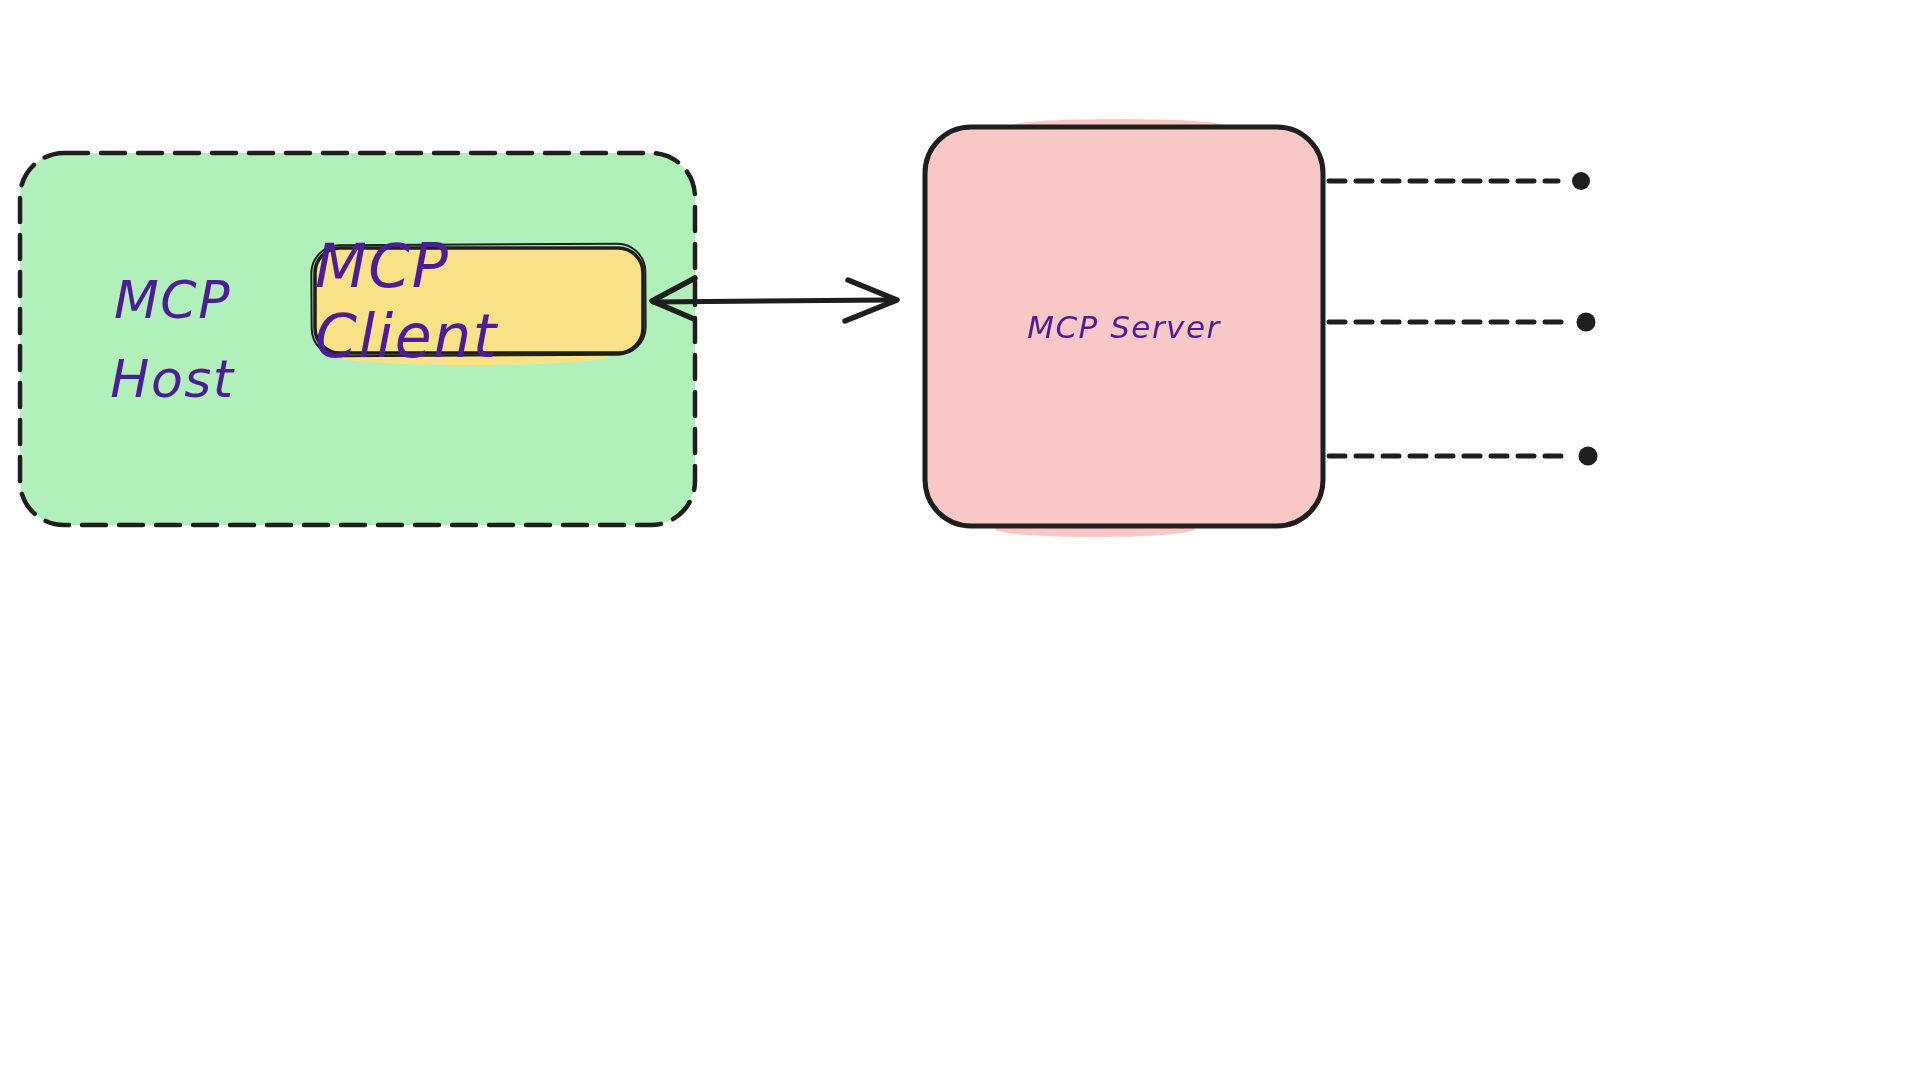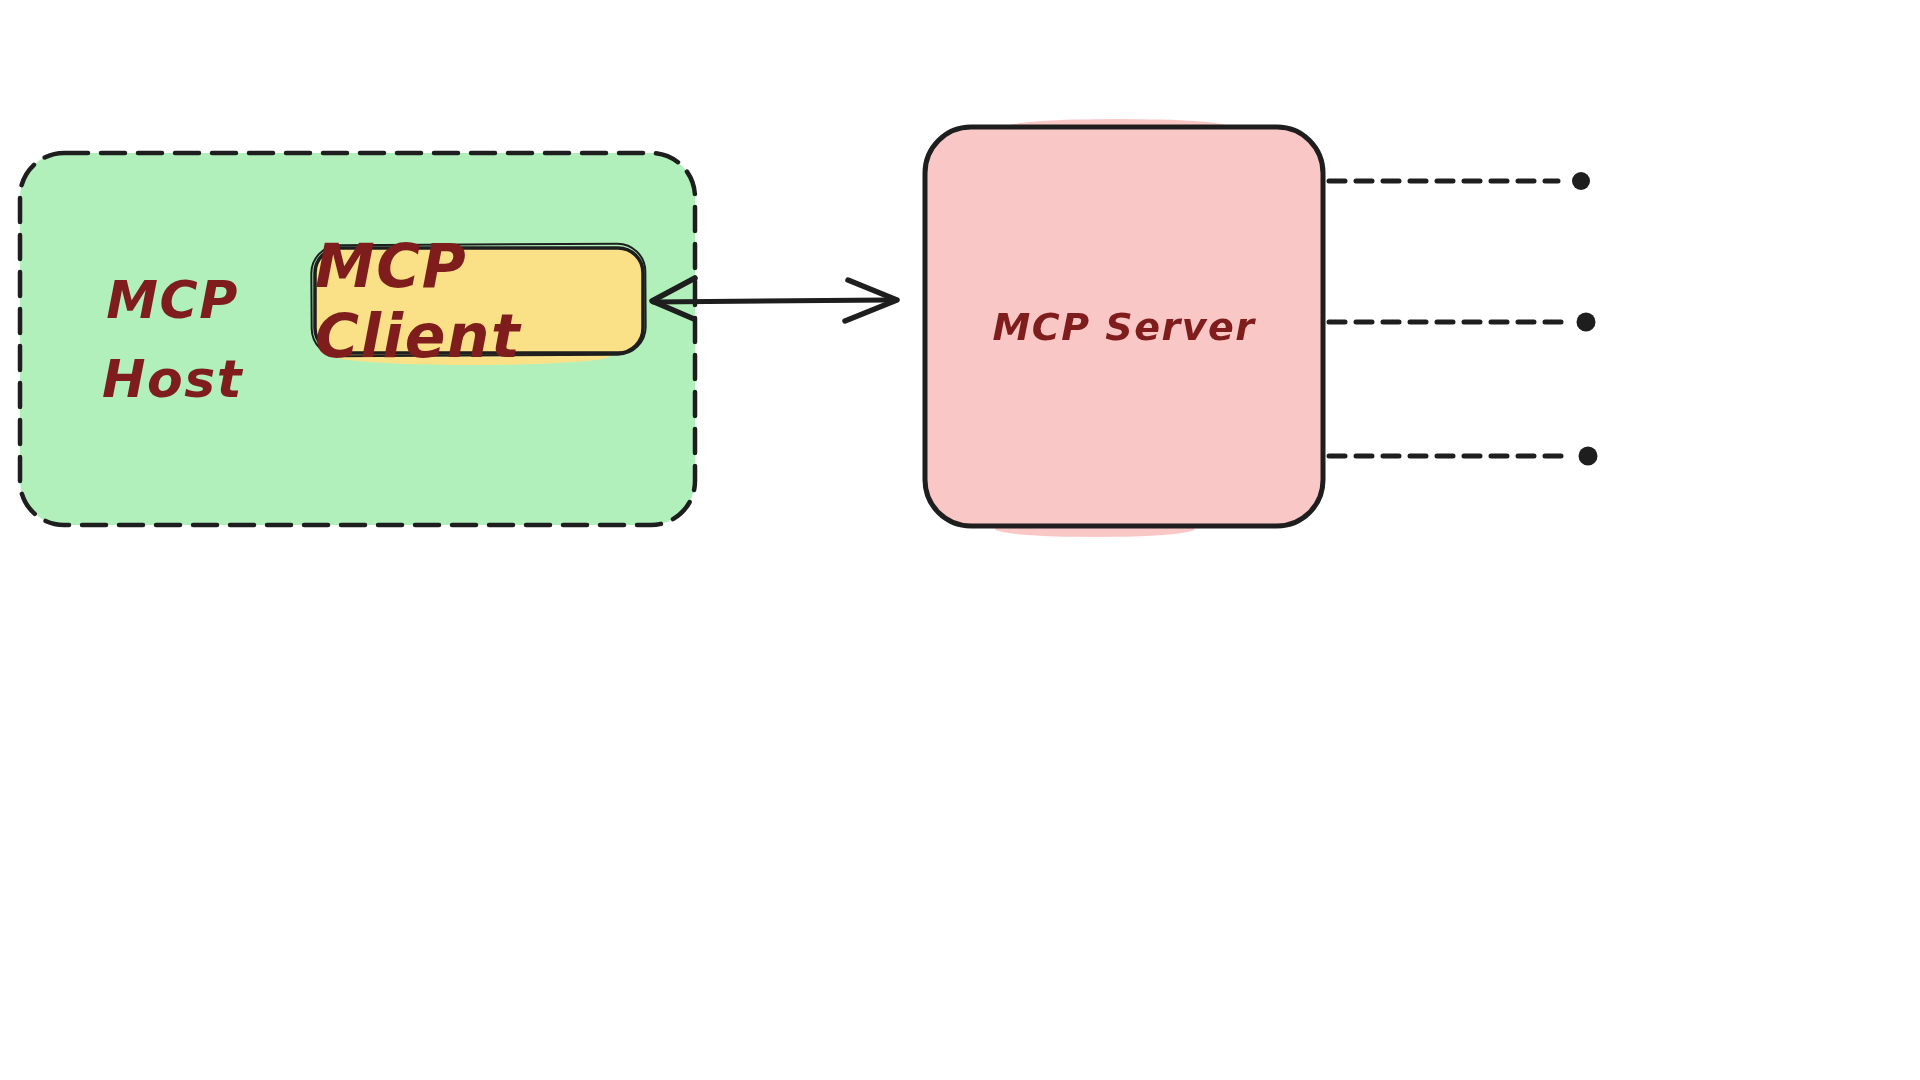--- a/index.html
+++ b/index.html
@@ -18,23 +18,23 @@
   .diagram-svg {
     position: absolute;
     left: 0;
     top: 0;
     width: 1920px;
     height: 1080px;
     display: block;
   }
   .node-label {
     position: absolute;
-    color: #7f1d1d;
+    color: #4c1d95;
     font-style: italic;
-    font-weight: 700;
+    font-weight: 400;
     letter-spacing: 1.5px;
     white-space: pre-line;
     user-select: none;
   }
   .label-host {
     left: 60px;
     top: 261px;
     width: 225px;
     font-size: 52px;
     line-height: 79px;
@@ -48,21 +48,21 @@
     font-size: 60px;
     display: flex;
     align-items: center;
     justify-content: center;
   }
   .label-server {
     left: 925px;
     top: 127px;
     width: 398px;
     height: 399px;
-    font-size: 38px;
+    font-size: 31px;
     display: flex;
     align-items: center;
     justify-content: center;
   }
 </style>
 </head>
 <body>
 
 <div class="stage">
 

